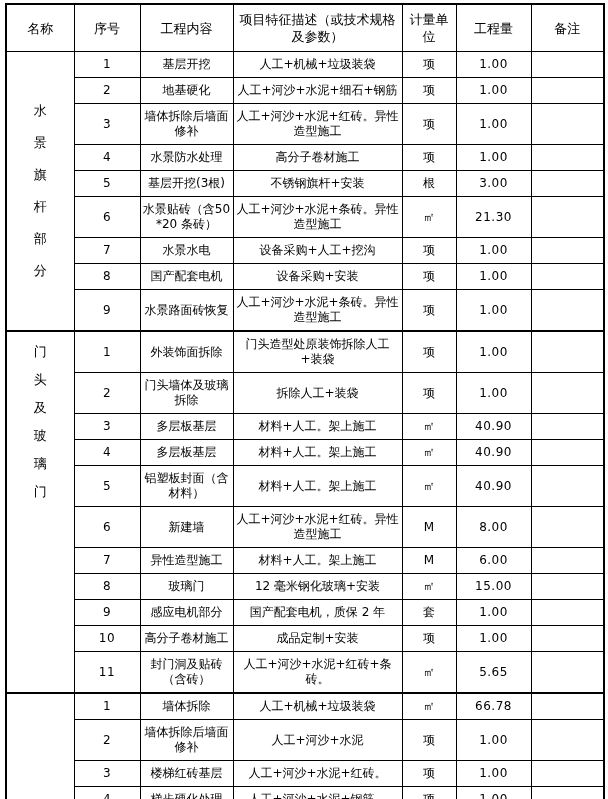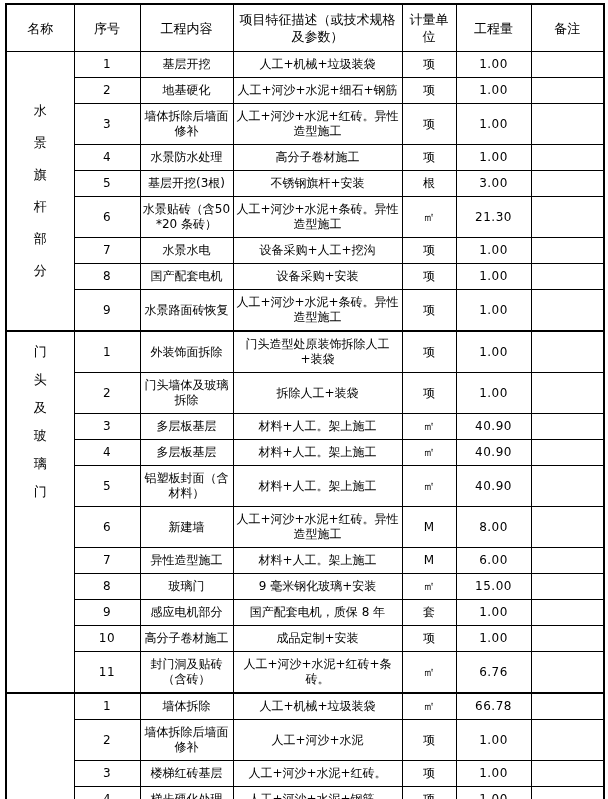--- a/index.html
+++ b/index.html
@@ -220,47 +220,47 @@
           <td class="c-no">7</td>
           <td class="c-content">异性造型施工</td>
           <td class="c-desc">材料+人工。架上施工</td>
           <td class="c-unit">M</td>
           <td class="c-qty">6.00</td>
           <td class="c-note"></td>
         </tr>
         <tr>
           <td class="c-no">8</td>
           <td class="c-content">玻璃门</td>
-          <td class="c-desc">9 毫米钢化玻璃+安装</td>
+          <td class="c-desc">12 毫米钢化玻璃+安装</td>
           <td class="c-unit">㎡</td>
           <td class="c-qty">15.00</td>
           <td class="c-note"></td>
         </tr>
         <tr>
           <td class="c-no">9</td>
           <td class="c-content">感应电机部分</td>
-          <td class="c-desc">国产配套电机，质保 8 年</td>
+          <td class="c-desc">国产配套电机，质保 2 年</td>
           <td class="c-unit">套</td>
           <td class="c-qty">1.00</td>
           <td class="c-note"></td>
         </tr>
         <tr>
           <td class="c-no">10</td>
           <td class="c-content">高分子卷材施工</td>
           <td class="c-desc">成品定制+安装</td>
           <td class="c-unit">项</td>
           <td class="c-qty">1.00</td>
           <td class="c-note"></td>
         </tr>
         <tr>
           <td class="c-no">11</td>
           <td class="c-content">封门洞及贴砖（含砖）</td>
           <td class="c-desc">人工+河沙+水泥+红砖+条砖。</td>
           <td class="c-unit">㎡</td>
-          <td class="c-qty">6.76</td>
+          <td class="c-qty">5.65</td>
           <td class="c-note"></td>
         </tr>
         <tr class="section-start">
           <td rowspan="4" class="section-name s2"></td>
           <td class="c-no">1</td>
           <td class="c-content">墙体拆除</td>
           <td class="c-desc">人工+机械+垃圾装袋</td>
           <td class="c-unit">㎡</td>
           <td class="c-qty">66.78</td>
           <td class="c-note"></td>

